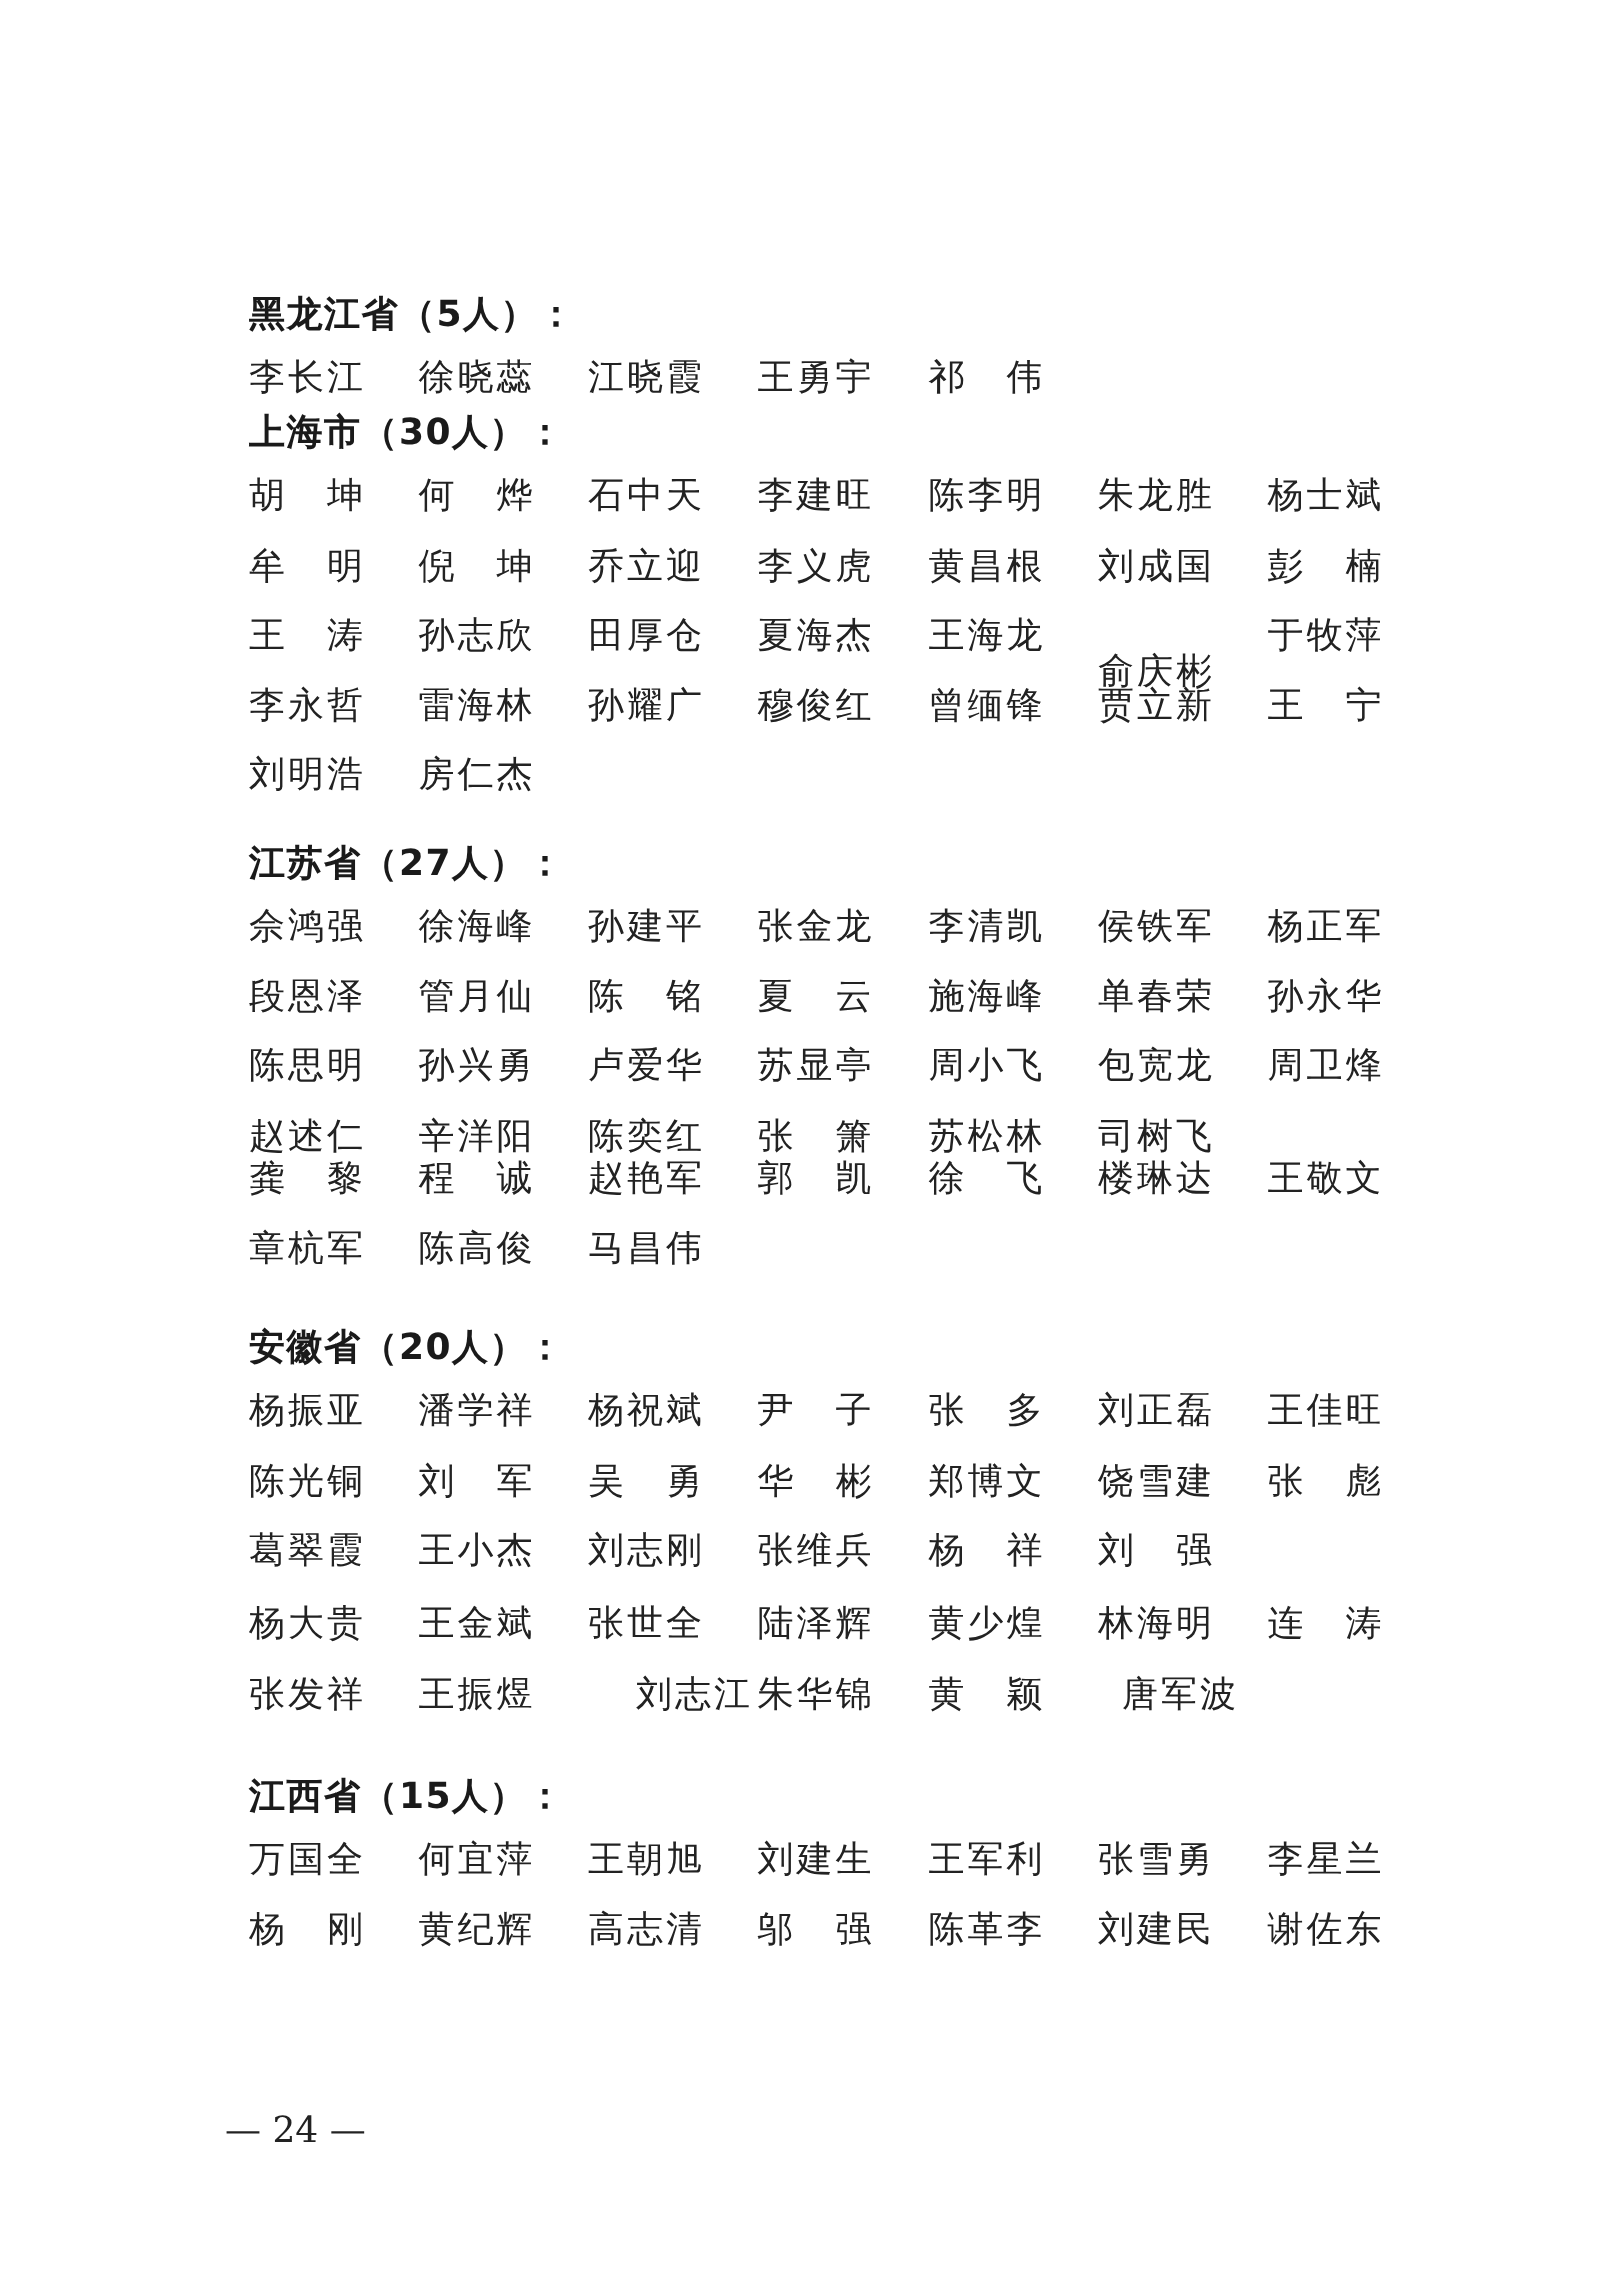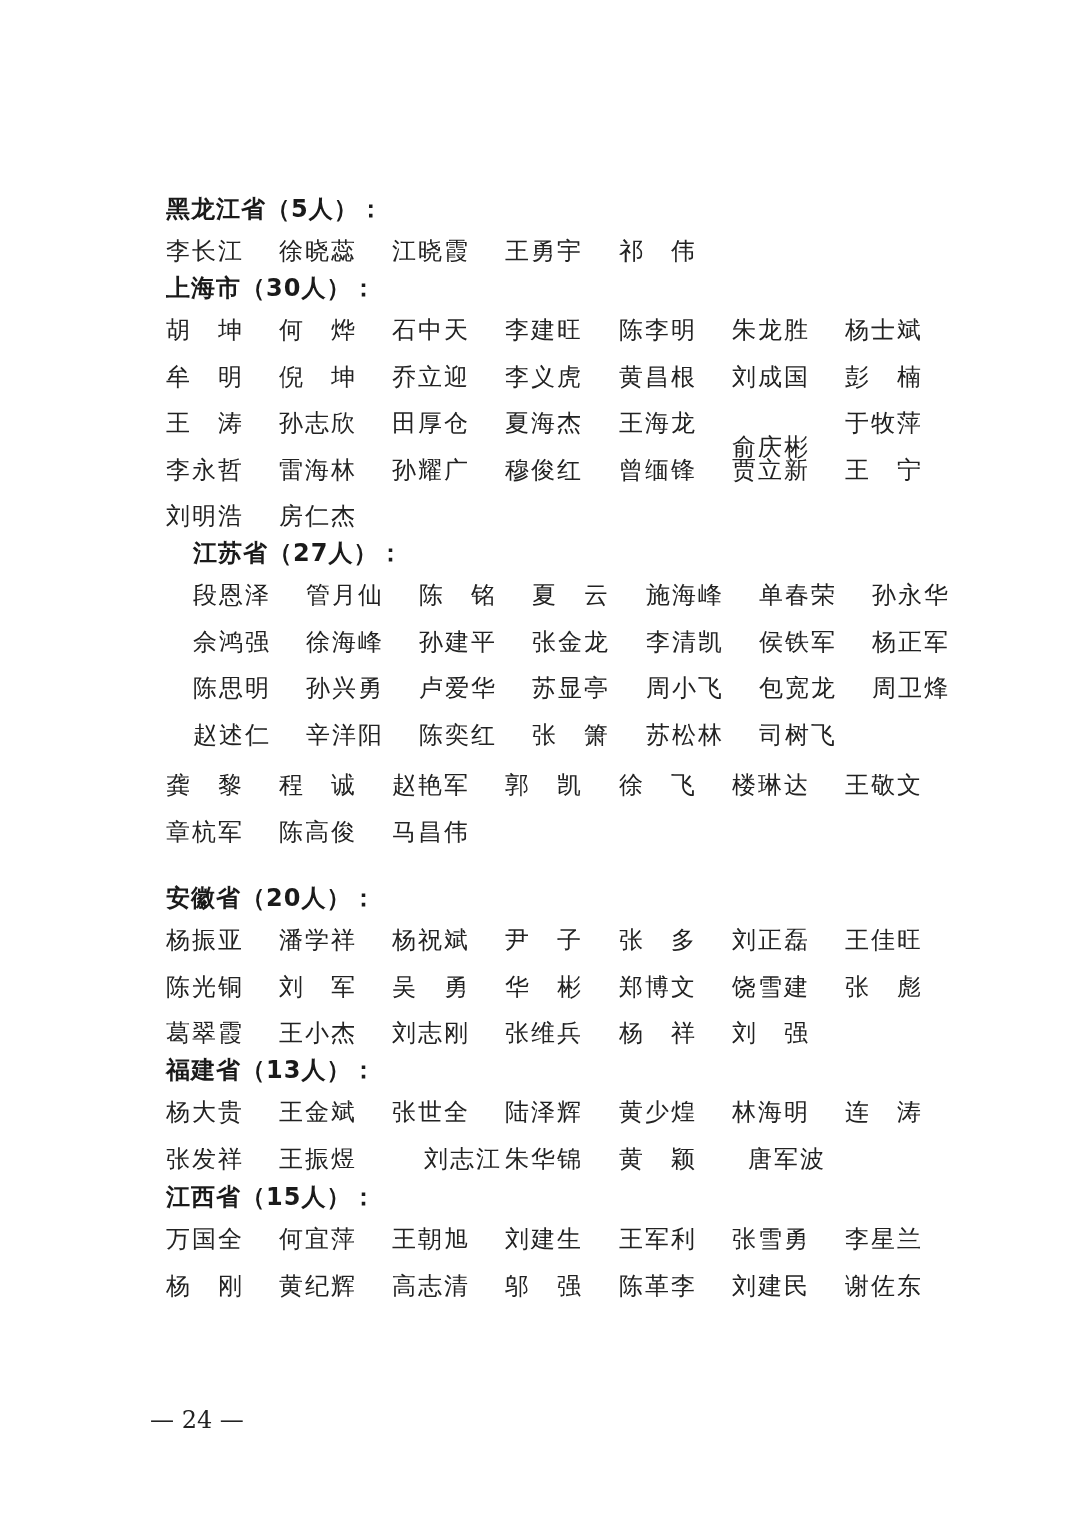--- a/index.html
+++ b/index.html
@@ -94,48 +94,48 @@
             <span>王</span>
             <span>宁</span>
           </div>
         </div>
         <div class="row">
           <div class="name" style="left: 0px; justify-content: flex-start; letter-spacing: 2px;">刘明浩</div>
           <div class="name" style="left: 113px; justify-content: flex-start; letter-spacing: 2px;">房仁杰</div>
         </div>
       </div>
     </div>
-    <div class="section" style="top: 538px; margin-left: 27px;">
+    <div class="section" style="top: 560px;">
       <div class="heading">江苏省（27人）：</div>
       <div class="rows">
-        <div class="row">
-          <div class="name" style="left: 0px; justify-content: flex-start; letter-spacing: 2px;">段恩泽</div>
-          <div class="name" style="left: 113px; justify-content: flex-start; letter-spacing: 2px;">管月仙</div>
-          <div class="name" style="left: 226px;">
-            <span>陈</span>
-            <span>铭</span>
-          </div>
-          <div class="name" style="left: 339px;">
-            <span>夏</span>
-            <span>云</span>
-          </div>
-          <div class="name" style="left: 453px; justify-content: flex-start; letter-spacing: 2px;">施海峰</div>
-          <div class="name" style="left: 566px; justify-content: flex-start; letter-spacing: 2px;">单春荣</div>
-          <div class="name" style="left: 679px; justify-content: flex-start; letter-spacing: 2px;">孙永华</div>
-        </div>
         <div class="row">
           <div class="name" style="left: 0px; justify-content: flex-start; letter-spacing: 2px;">佘鸿强</div>
           <div class="name" style="left: 113px; justify-content: flex-start; letter-spacing: 2px;">徐海峰</div>
           <div class="name" style="left: 226px; justify-content: flex-start; letter-spacing: 2px;">孙建平</div>
           <div class="name" style="left: 339px; justify-content: flex-start; letter-spacing: 2px;">张金龙</div>
           <div class="name" style="left: 453px; justify-content: flex-start; letter-spacing: 2px;">李清凯</div>
           <div class="name" style="left: 566px; justify-content: flex-start; letter-spacing: 2px;">侯铁军</div>
           <div class="name" style="left: 679px; justify-content: flex-start; letter-spacing: 2px;">杨正军</div>
         </div>
         <div class="row">
+          <div class="name" style="left: 0px; justify-content: flex-start; letter-spacing: 2px;">段恩泽</div>
+          <div class="name" style="left: 113px; justify-content: flex-start; letter-spacing: 2px;">管月仙</div>
+          <div class="name" style="left: 226px;">
+            <span>陈</span>
+            <span>铭</span>
+          </div>
+          <div class="name" style="left: 339px;">
+            <span>夏</span>
+            <span>云</span>
+          </div>
+          <div class="name" style="left: 453px; justify-content: flex-start; letter-spacing: 2px;">施海峰</div>
+          <div class="name" style="left: 566px; justify-content: flex-start; letter-spacing: 2px;">单春荣</div>
+          <div class="name" style="left: 679px; justify-content: flex-start; letter-spacing: 2px;">孙永华</div>
+        </div>
+        <div class="row">
           <div class="name" style="left: 0px; justify-content: flex-start; letter-spacing: 2px;">陈思明</div>
           <div class="name" style="left: 113px; justify-content: flex-start; letter-spacing: 2px;">孙兴勇</div>
           <div class="name" style="left: 226px; justify-content: flex-start; letter-spacing: 2px;">卢爱华</div>
           <div class="name" style="left: 339px; justify-content: flex-start; letter-spacing: 2px;">苏显亭</div>
           <div class="name" style="left: 453px; justify-content: flex-start; letter-spacing: 2px;">周小飞</div>
           <div class="name" style="left: 566px; justify-content: flex-start; letter-spacing: 2px;">包宽龙</div>
           <div class="name" style="left: 679px; justify-content: flex-start; letter-spacing: 2px;">周卫烽</div>
         </div>
         <div class="row">
           <div class="name" style="left: 0px; justify-content: flex-start; letter-spacing: 2px;">赵述仁</div>
@@ -229,21 +229,20 @@
             <span>祥</span>
           </div>
           <div class="name" style="left: 566px;">
             <span>刘</span>
             <span>强</span>
           </div>
         </div>
       </div>
     </div>
     <div class="section" style="top: 1055px;">
-      <div class="heading">福建省（13人）：</div>
       <div class="rows">
         <div class="row">
           <div class="name" style="left: 0px; justify-content: flex-start; letter-spacing: 2px;">杨大贵</div>
           <div class="name" style="left: 113px; justify-content: flex-start; letter-spacing: 2px;">王金斌</div>
           <div class="name" style="left: 226px; justify-content: flex-start; letter-spacing: 2px;">张世全</div>
           <div class="name" style="left: 339px; justify-content: flex-start; letter-spacing: 2px;">陆泽辉</div>
           <div class="name" style="left: 453px; justify-content: flex-start; letter-spacing: 2px;">黄少煌</div>
           <div class="name" style="left: 566px; justify-content: flex-start; letter-spacing: 2px;">林海明</div>
           <div class="name" style="left: 679px;">
             <span>连</span>

